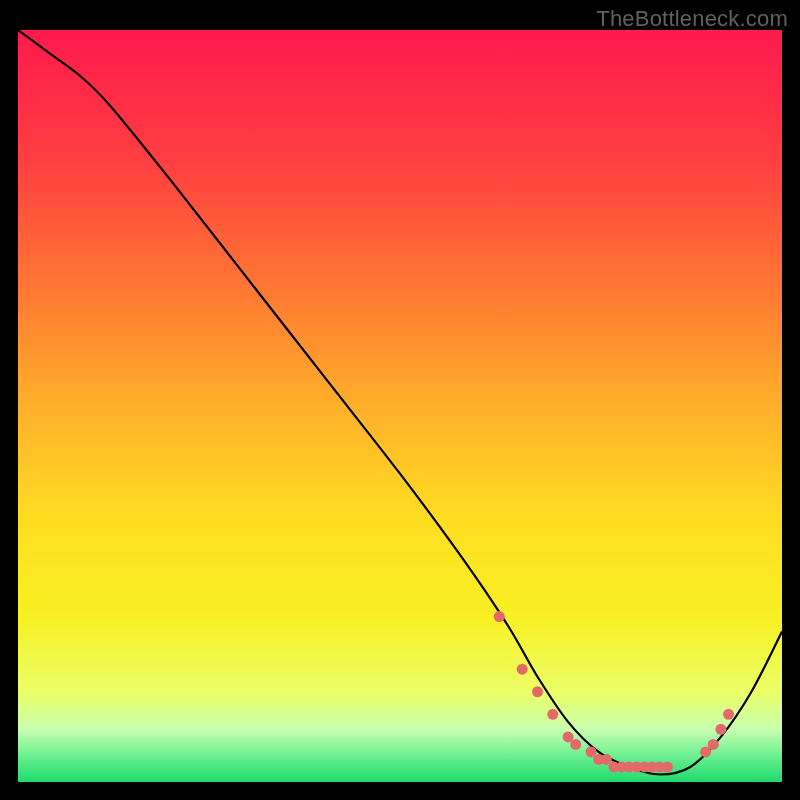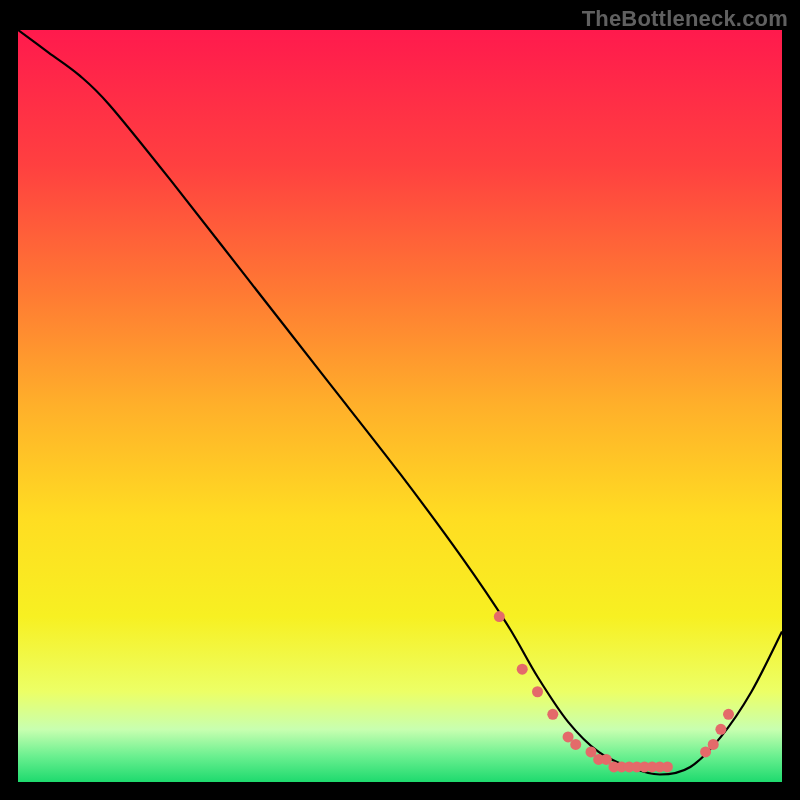--- a/index.html
+++ b/index.html
@@ -9,21 +9,21 @@
     width: 800px;
     height: 800px;
     background: #000;
   }
   .watermark {
     position: absolute;
     top: 6px;
     right: 12px;
     font-family: Arial, Helvetica, sans-serif;
     font-size: 22px;
-    font-weight: 700;
+    font-weight: 400;
     color: #606060;
     letter-spacing: 0.2px;
     z-index: 10;
     margin-left: 24px;
   }
   .plot {
     position: absolute;
     left: 18px;
     top: 30px;
     width: 764px;

